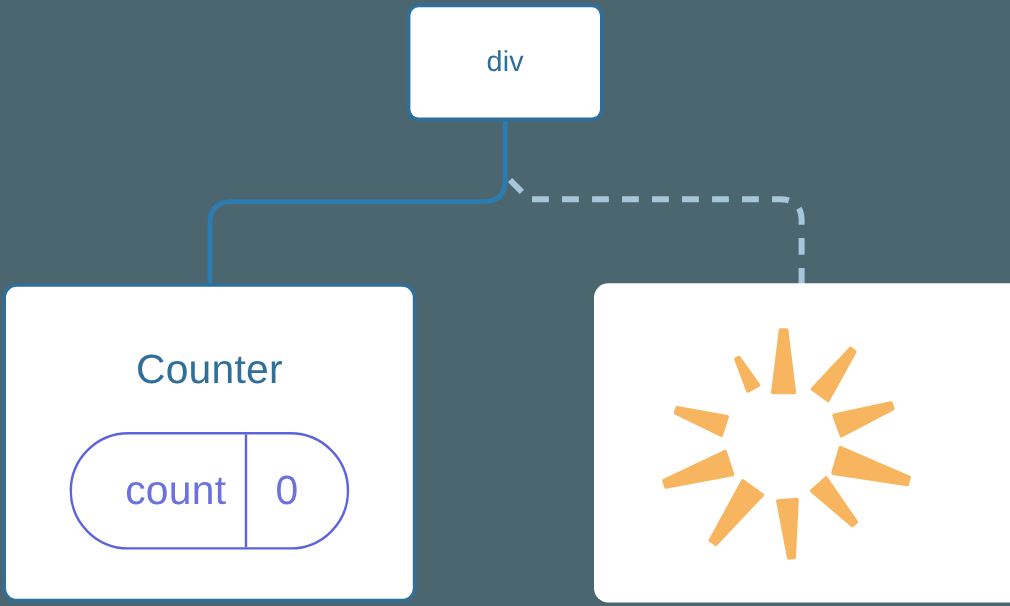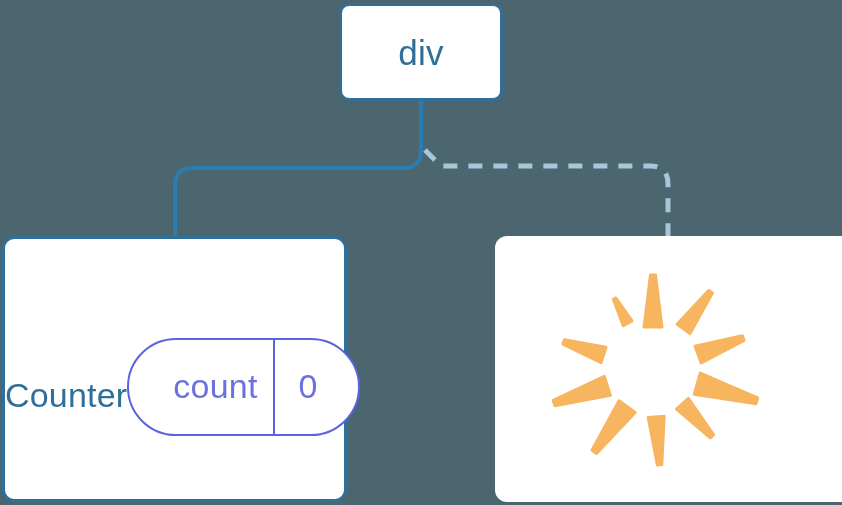--- a/index.html
+++ b/index.html
@@ -43,32 +43,33 @@
     top: 3px;
     width: 164px;
     height: 98px;
     border-radius: 10px;
     display: flex;
     align-items: center;
     justify-content: center;
   }
   #node-root .node-title {
     color: #2f6f99;
-    font-size: 35px;
+    font-size: 24px;
     line-height: 1;
     letter-spacing: 0.2px;
   }
 
   
   #node-counter {
     left: 2px;
     top: 236px;
     width: 345px;
     height: 266px;
     display: flex;
+    flex-direction: column;
     align-items: center;
   }
   #node-counter .node-title {
     color: #2f6f99;
     font-size: 34px;
     line-height: 1;
     margin-top: 52px;
     letter-spacing: 0.2px;
   }
 

